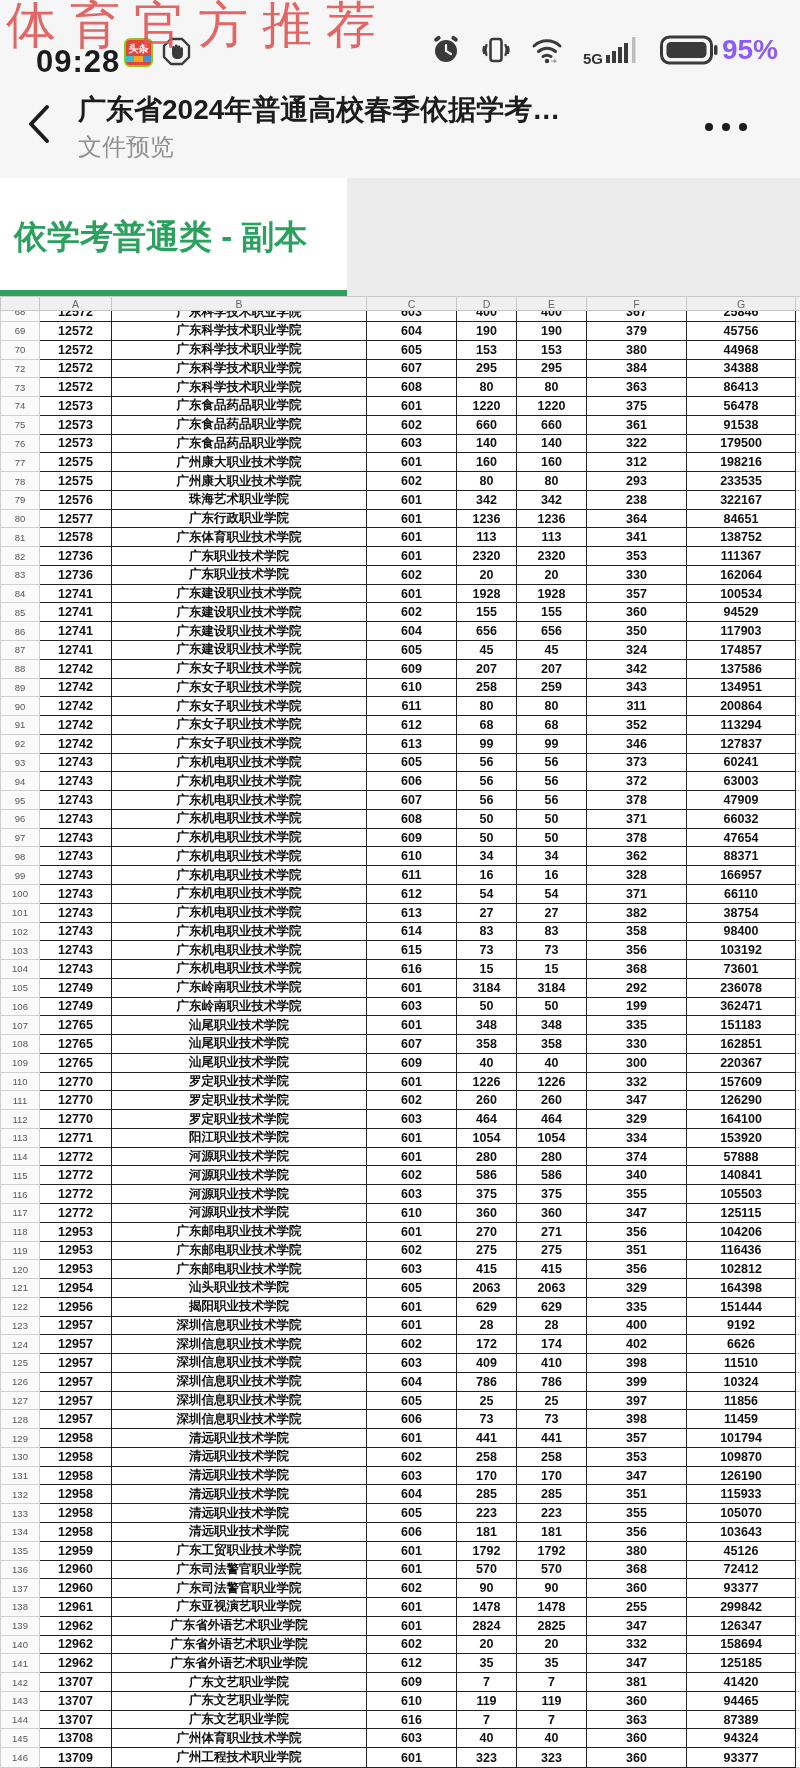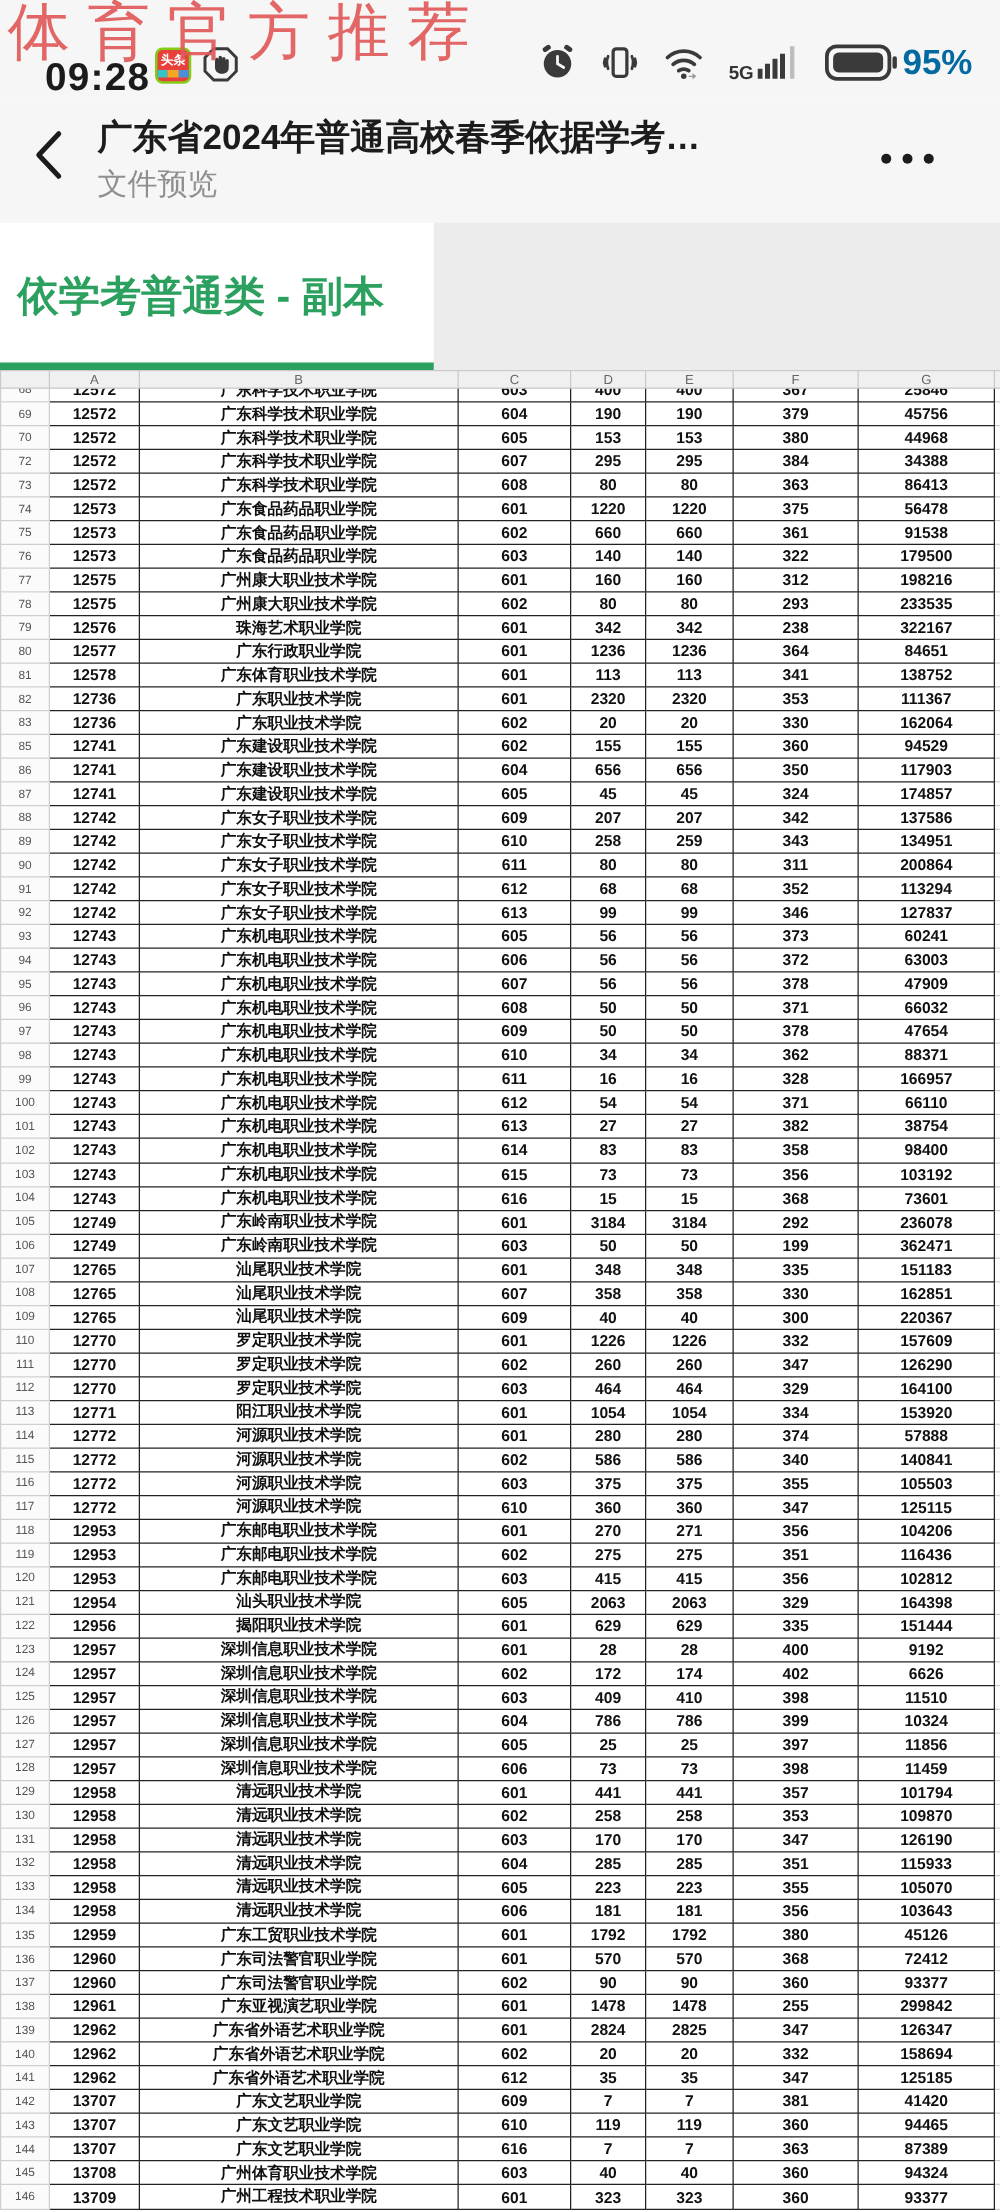--- a/index.html
+++ b/index.html
@@ -25,21 +25,21 @@
   }
   .sb-toutiao .tt{color:#fff;font-size:10px;font-weight:700;line-height:10px;letter-spacing:0;}
   .sb-toutiao .strip{display:flex;width:100%;height:6px;margin-top:2px;}
   .sb-toutiao .strip i{flex:1;}
   .sb-hand{position:absolute;left:162px;top:37px;}
   .sb-right{position:absolute;right:22px;top:34px;display:flex;align-items:center;gap:20px;}
   .sb-right svg{display:block;}
   .sb-5g{display:flex;align-items:flex-end;gap:2px;}
   .sb-5g .lbl{font-size:15px;font-weight:700;color:#333;line-height:13px;margin-right:1px;}
   .sb-batt{display:flex;align-items:center;gap:2px;}
-  .sb-pct{font-size:28px;font-weight:700;color:#0369a1;margin-left:2px;}
+  .sb-pct{font-size:28px;font-weight:700;color:#8b5cf6;margin-left:2px;}
   
   .navbar{position:relative;height:100px;background:#f6f6f6;}
   .nav-back{position:absolute;left:26px;top:18px;width:34px;height:56px;display:flex;align-items:center;cursor:pointer;}
   .nav-titles{position:absolute;left:78px;top:13px;right:110px;}
   .nav-title{font-size:28px;font-weight:700;color:#1c1c1c;white-space:nowrap;overflow:hidden;}
   .nav-sub{font-size:24px;color:#8f8f8f;margin-top:2px;}
   .nav-more{position:absolute;right:48px;top:34px;width:52px;height:30px;display:flex;align-items:center;justify-content:center;cursor:pointer;}
   
   .tabstrip{position:relative;height:118px;background:#ececec;display:flex;}
   .sheettab{
@@ -362,20 +362,31 @@
           <td class="dc"><span class="cv">12736</span></td>
           <td class="dc"><span class="cv">广东职业技术学院</span></td>
           <td class="dc"><span class="cv">602</span></td>
           <td class="dc"><span class="cv">20</span></td>
           <td class="dc"><span class="cv">20</span></td>
           <td class="dc"><span class="cv">330</span></td>
           <td class="dc"><span class="cv">162064</span></td>
           <td class="sliver"></td>
         </tr>
         <tr>
+          <td class="rn"><span class="cv">84</span></td>
+          <td class="dc"><span class="cv">12741</span></td>
+          <td class="dc"><span class="cv">广东建设职业技术学院</span></td>
+          <td class="dc"><span class="cv">601</span></td>
+          <td class="dc"><span class="cv">1928</span></td>
+          <td class="dc"><span class="cv">1928</span></td>
+          <td class="dc"><span class="cv">357</span></td>
+          <td class="dc"><span class="cv">100534</span></td>
+          <td class="sliver"></td>
+        </tr>
+        <tr>
           <td class="rn"><span class="cv">85</span></td>
           <td class="dc"><span class="cv">12741</span></td>
           <td class="dc"><span class="cv">广东建设职业技术学院</span></td>
           <td class="dc"><span class="cv">602</span></td>
           <td class="dc"><span class="cv">155</span></td>
           <td class="dc"><span class="cv">155</span></td>
           <td class="dc"><span class="cv">360</span></td>
           <td class="dc"><span class="cv">94529</span></td>
           <td class="sliver"></td>
         </tr>

